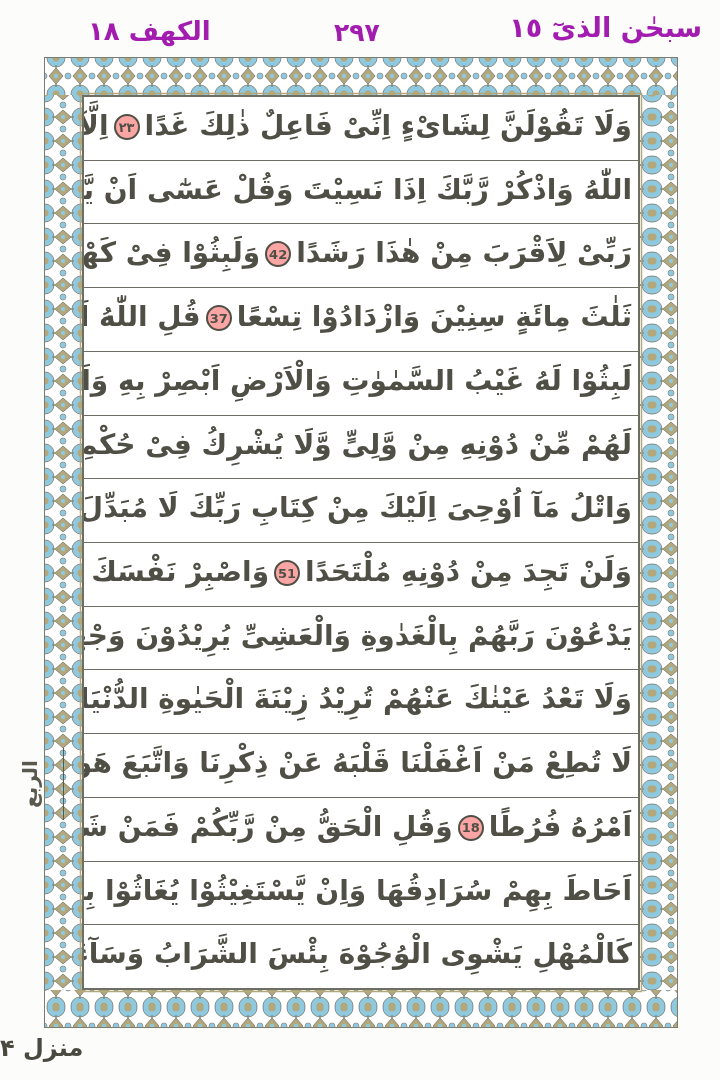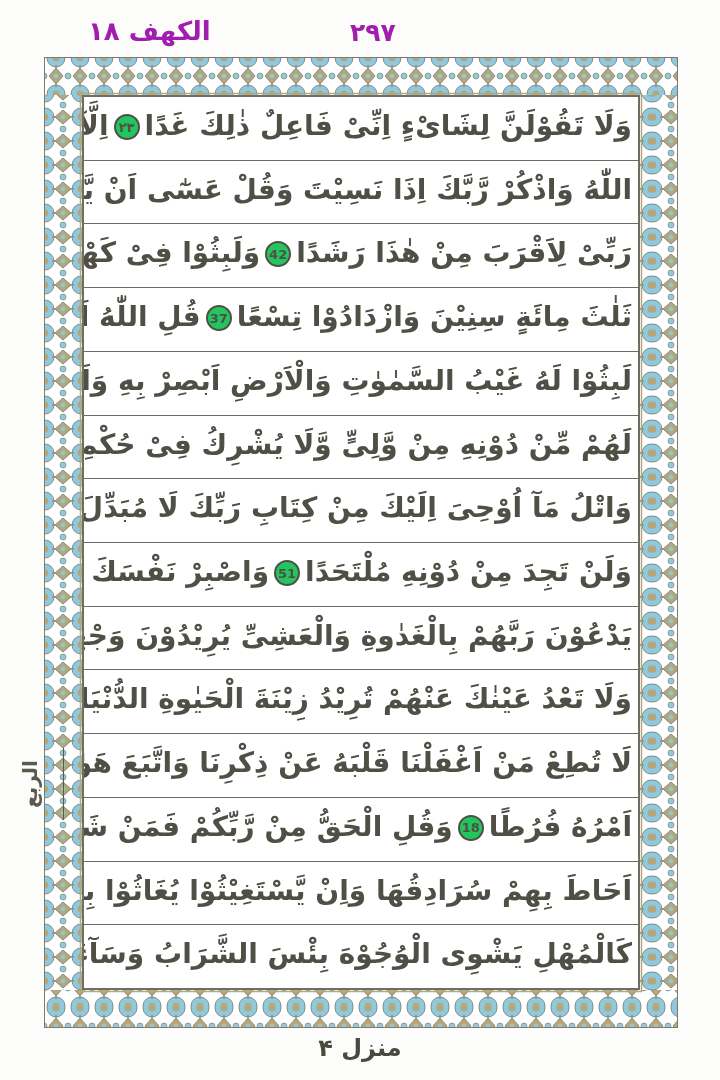--- a/index.html
+++ b/index.html
@@ -7,21 +7,21 @@
     width:720px;height:1080px;position:relative;
     background:#fcfcfa;
     font-family:"DejaVu Sans",sans-serif;
     color:#3d3c34;
     overflow:hidden;
   }
   
   .runhead{position:absolute;top:8px;left:0;width:720px;height:44px;}
   .rh-item{position:absolute;font-weight:bold;color:#a21caf;white-space:nowrap;}
   .rh-juz{right:18px;top:4px;font-size:27px;}
-  .rh-page{left:350px;top:10px;font-size:25px;letter-spacing:2px;}
+  .rh-page{left:334px;top:10px;font-size:25px;letter-spacing:2px;}
   .rh-surah{left:88px;top:8px;font-size:26px;}
   
   .frame{position:absolute;left:44px;top:57px;width:634px;height:971px;}
   .frame svg{position:absolute;left:0;top:0;}
   
   .textarea{
     position:absolute;left:40px;top:40px;width:554px;height:891px;
     background:#ffffff;
     display:flex;flex-direction:column;
   }
@@ -40,40 +40,41 @@
     white-space:nowrap;
   }
   .qline:last-child{border-bottom:none;}
   .vbadge{
     display:inline-flex;align-items:center;justify-content:center;
     width:26px;height:26px;
     border:2px solid #504f46;border-radius:50%;
     font-size:13px;line-height:1;font-weight:bold;
     margin:0 5px;vertical-align:middle;
     box-sizing:border-box;
-    background:#22c55e;
+    background:#fca5a5;
   }
   
   .margin-note{
     position:absolute;left:-4px;top:752px;width:72px;height:64px;
     transform:rotate(-90deg);
     font-size:20px;font-weight:bold;color:#5a594e;
     text-align:center;line-height:60px;
     border-bottom:1px solid #5a594e;
     box-sizing:border-box;
   }
   .footer{
     position:absolute;left:0;top:1034px;width:720px;
-    text-align:center;font-size:24px;font-weight:bold;color:#4a493f;
+    text-align:left;font-size:24px;font-weight:bold;color:#4a493f;
   }
 </style>
 </head>
 <body>
 
 <div class="runhead">
+  <div class="rh-item rh-juz">سبحٰن الذىٓ ١٥</div>
   <div class="rh-item rh-page">٢٩٧</div>
   <div class="rh-item rh-surah">الكهف ١٨</div>
 </div>
 
 <div class="frame">
   <svg width="634" height="971" viewBox="0 0 634 971" aria-hidden="true">
     <defs>
       <pattern id="ornH" patternUnits="userSpaceOnUse" width="24" height="38">
         <rect width="24" height="38" fill="#ffffff"></rect>
         <circle cx="12" cy="1" r="9" fill="#8fc9df" stroke="#77766a" stroke-width="0.8"></circle>

